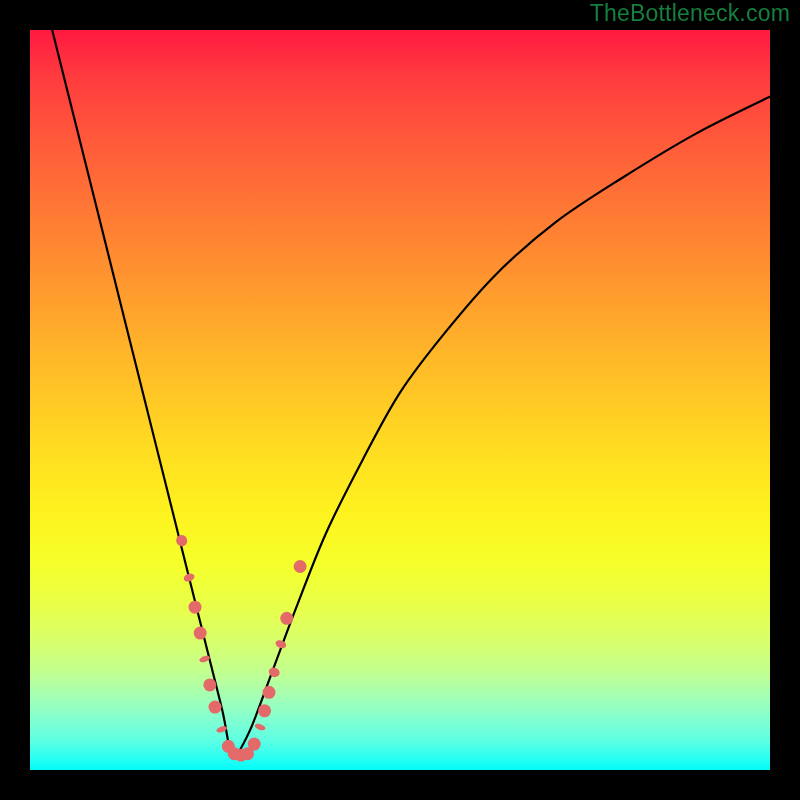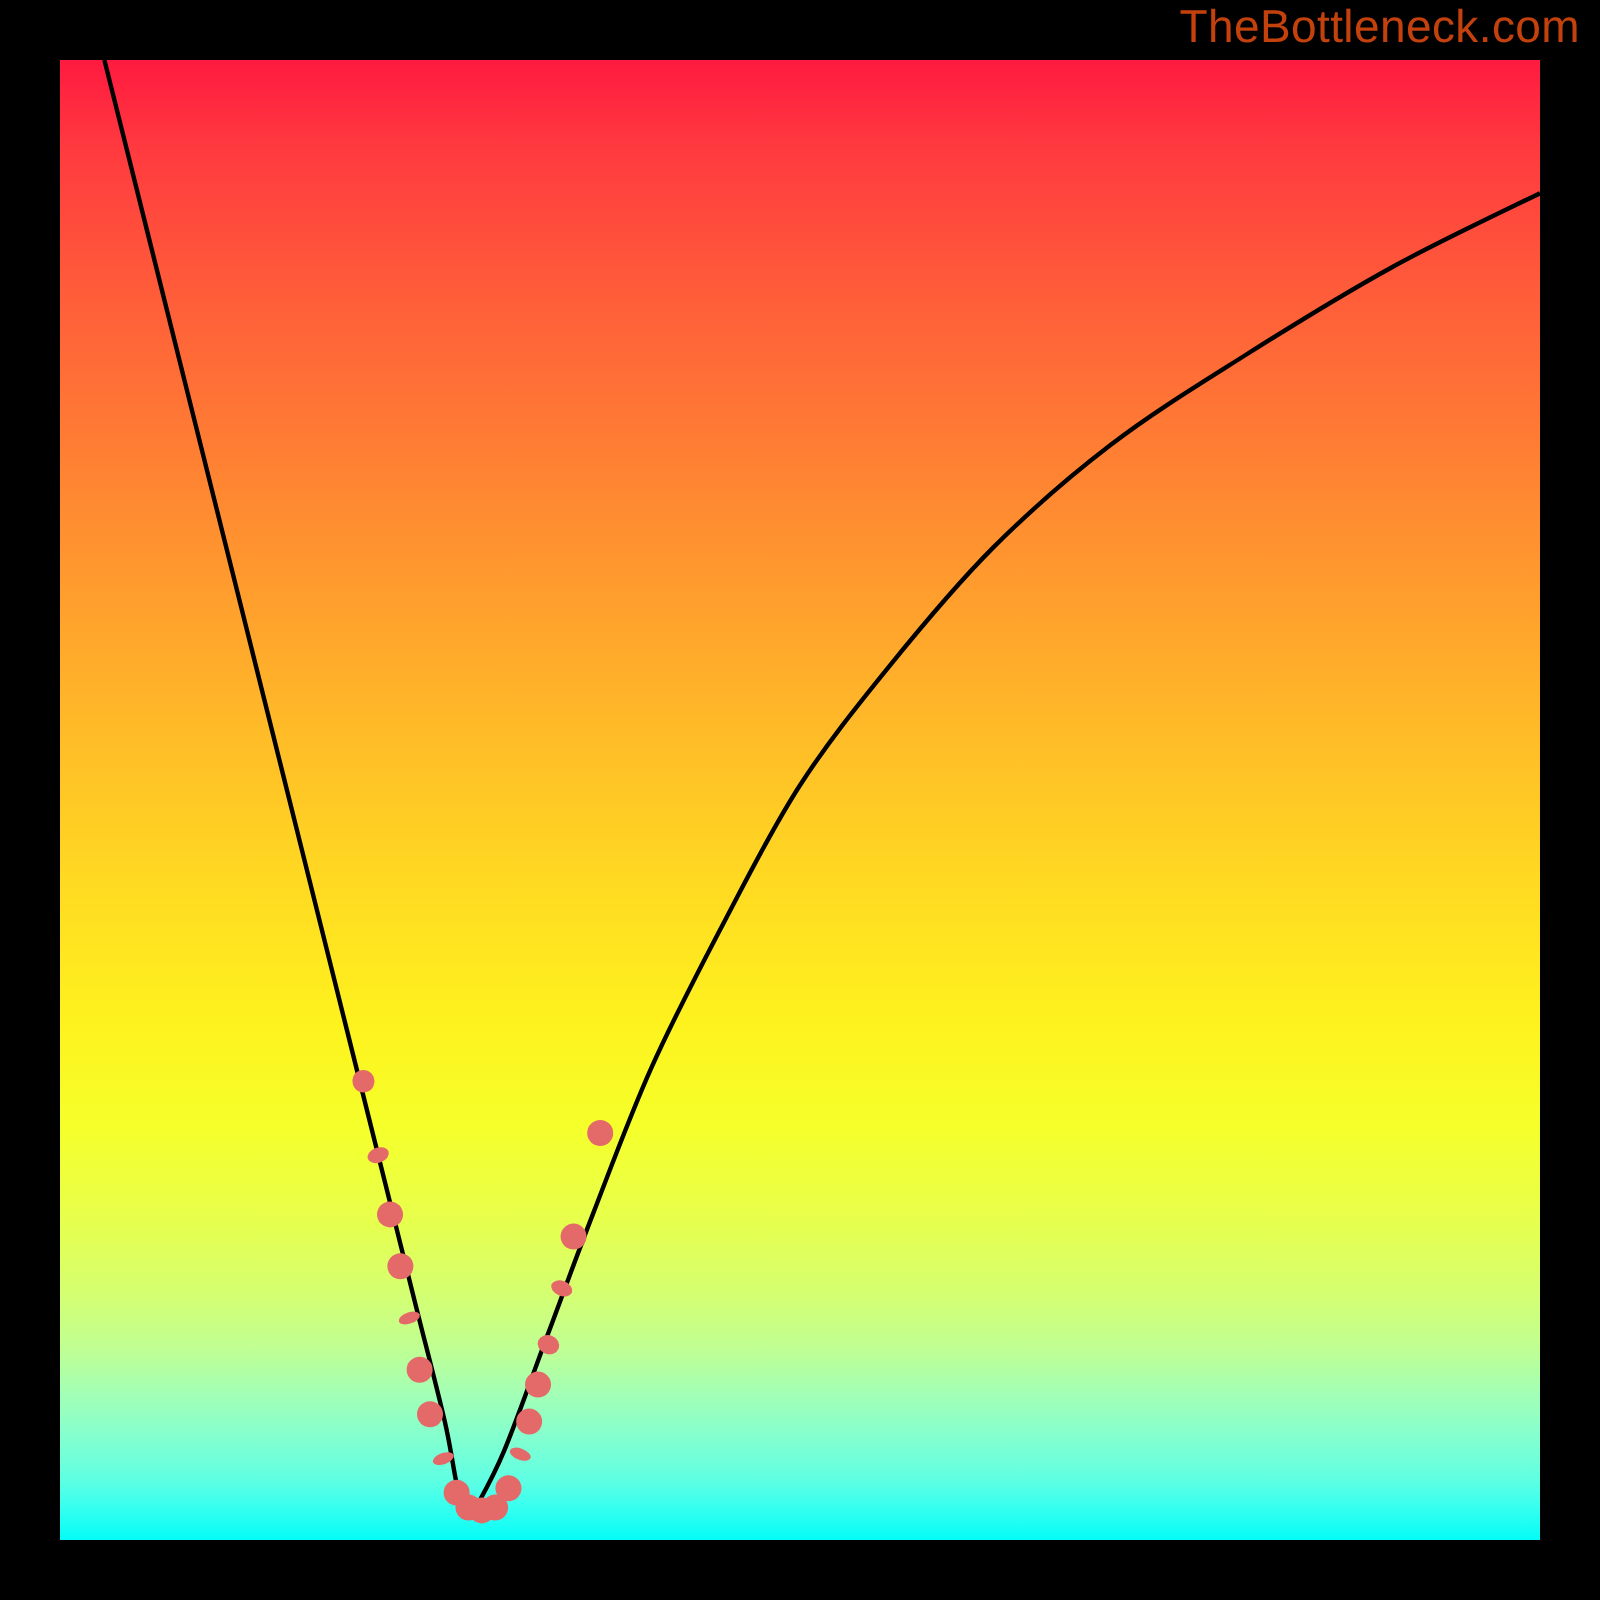--- a/index.html
+++ b/index.html
@@ -41,21 +41,21 @@
       #a4ffb4 90%,
       #84ffcf 93%,
       #5effe3 96%,
       #32fff0 98%,
       #04fcf8 100%);
   }
   .watermark {
     position: absolute;
     top: 0;
     right: 10px;
-    color: #c2410c;
+    color: #15803d;
     font-size: 23px;
     font-weight: 500;
     letter-spacing: 0.2px;
     user-select: none;
   }
   svg.curves {
     position: absolute;
     top: 0;
     left: 0;
     width: 740px;

